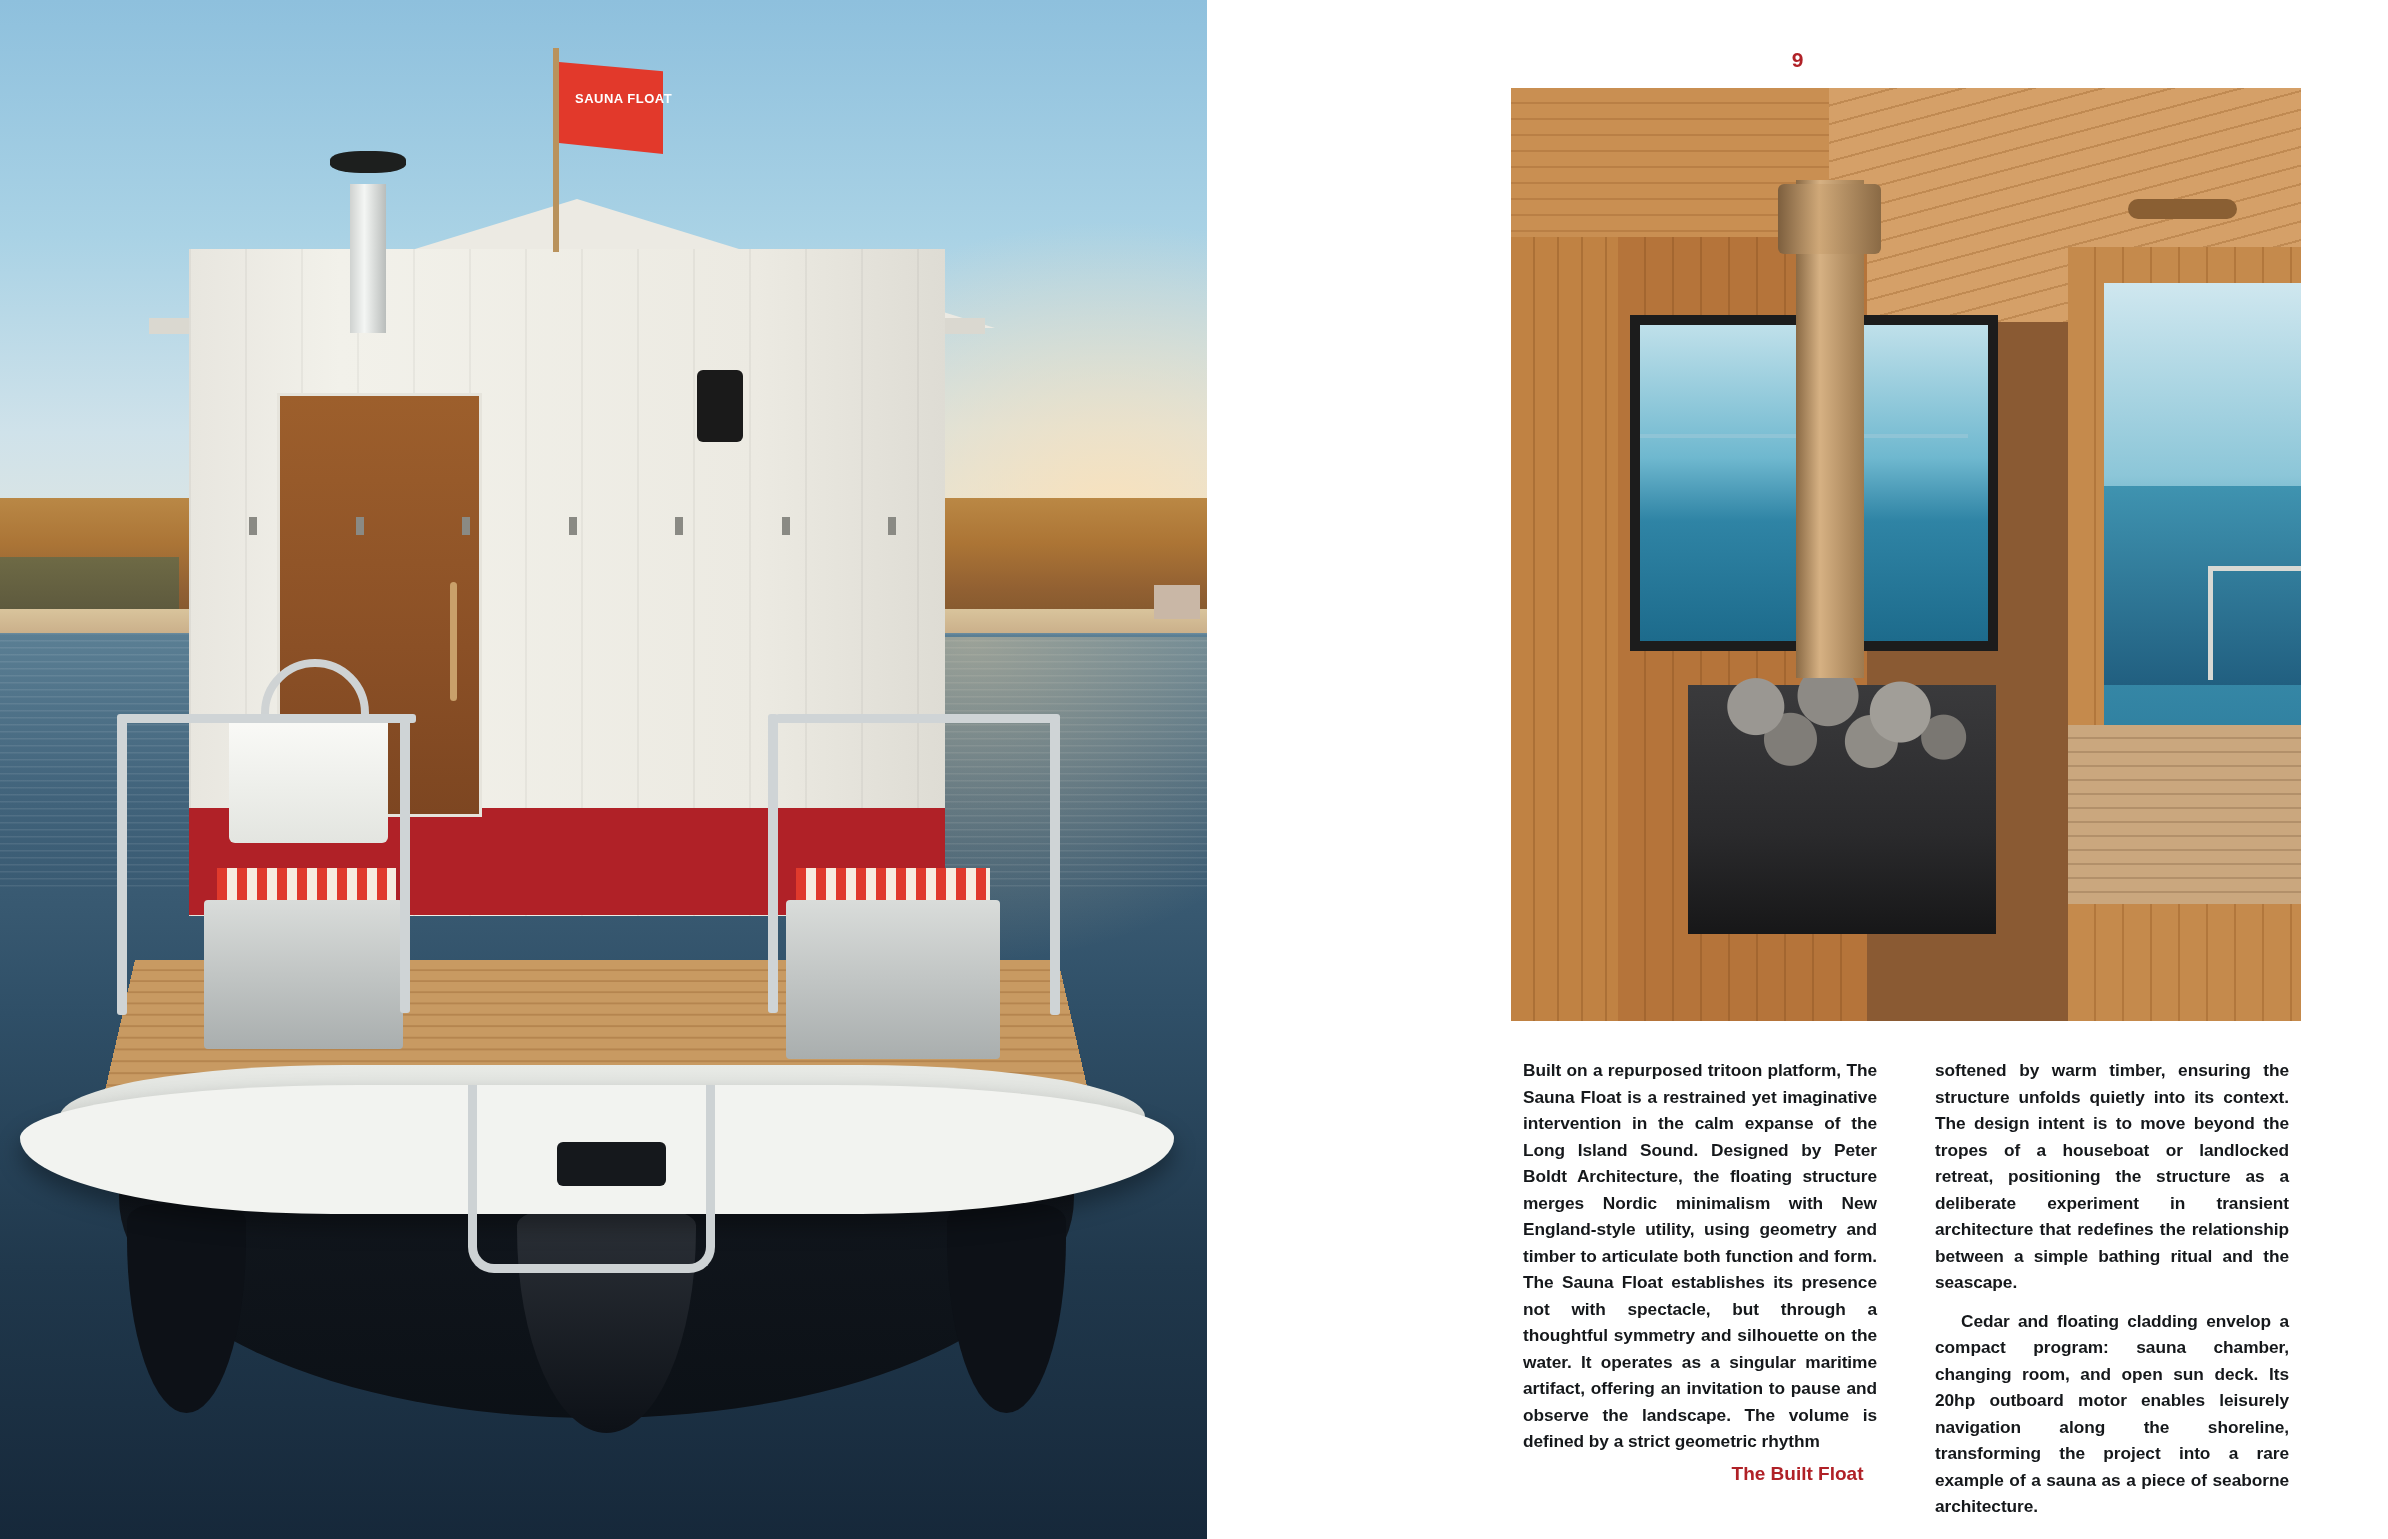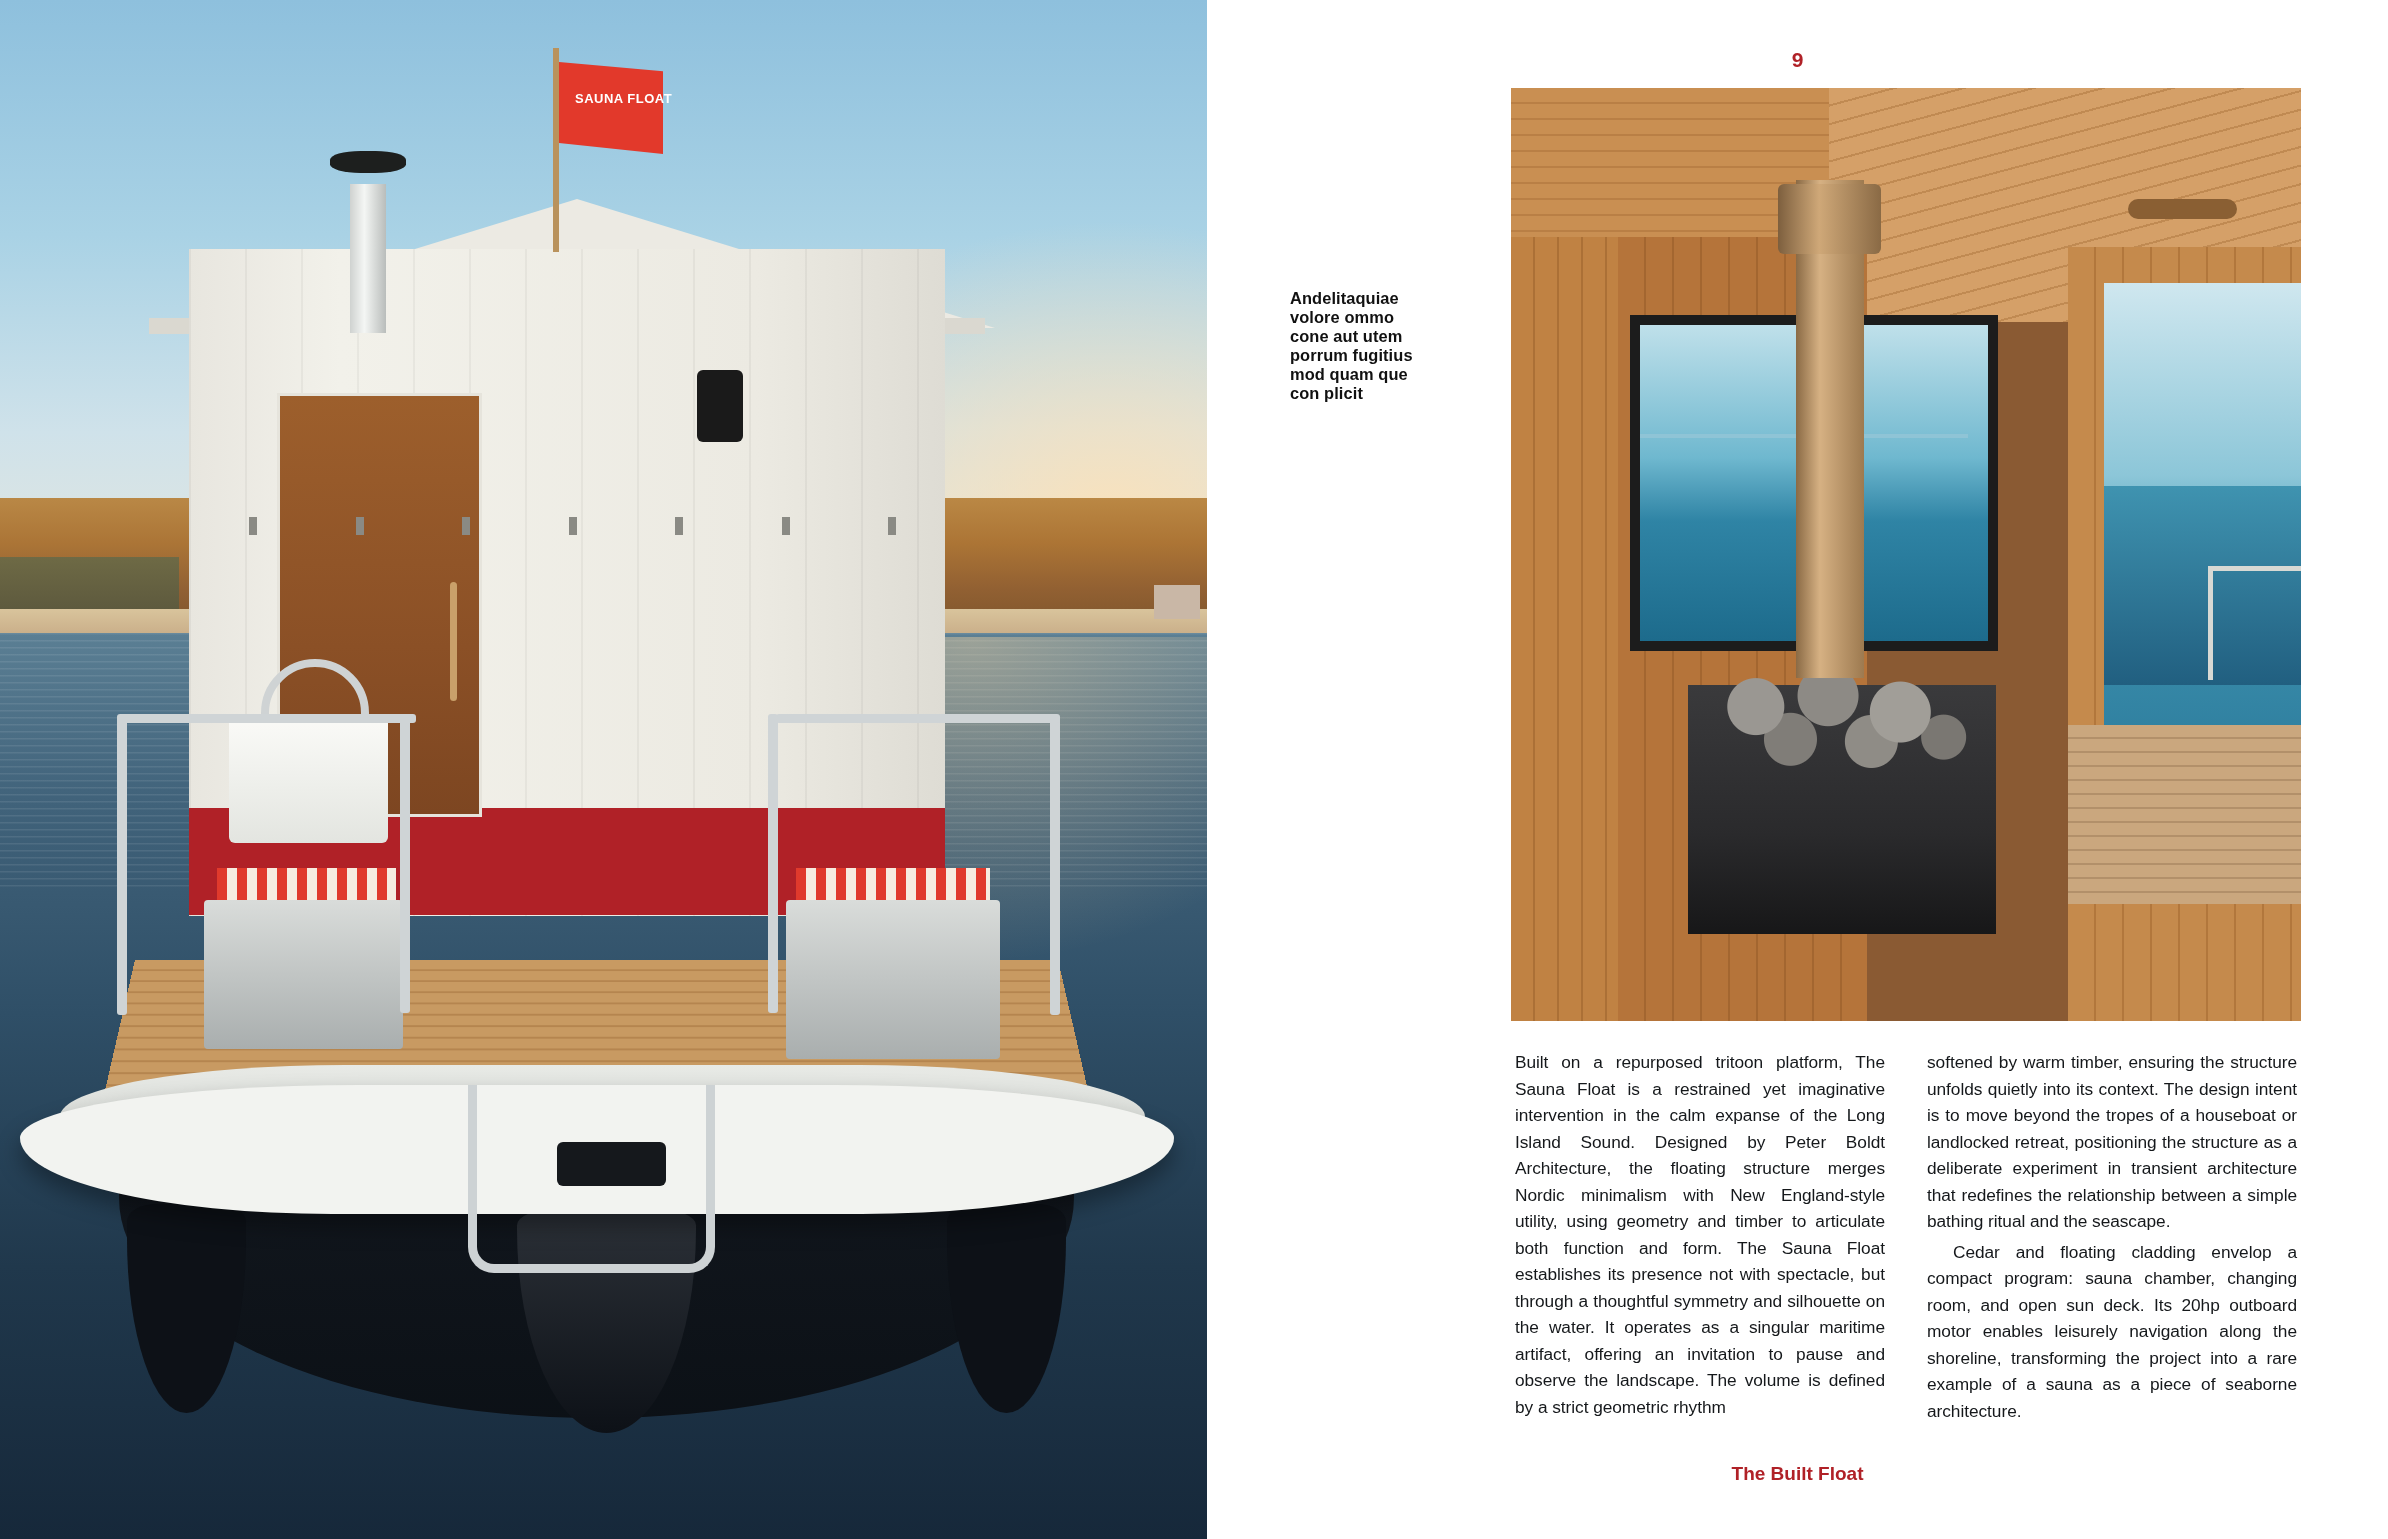--- a/index.html
+++ b/index.html
@@ -388,21 +388,21 @@
     gap: 34px;
   }
   .col {
     width: 378px;
     font-size: 17.3px;
     line-height: 26.5px;
     text-align: justify;
     color: #15181b;
     letter-spacing: -0.05px;
   }
-  .col p { margin: 4px; }
+  .col p { margin: 12px; font-weight: bold; }
   .col p + p { margin-top: 0; text-indent: 26px; }
   .project-title {
     position: absolute;
     left: 0; right: 0;
     top: 1463px;
     text-align: center;
     font-size: 19px;
     font-weight: 700;
     color: #b02127;
   }
@@ -475,21 +475,20 @@
         <div class="ladder"></div>
         <div class="motor"></div>
       </div>
     </div>
   </div>
 
   <div class="page-right">
 
     <div class="folio">9</div>
 
-    <div class="caption">Andelitaquiae volore ommo cone aut utem porrum fugitius mod quam que con plicit</div>
 
     <div class="photo-interior">
       <div class="int-ceiling"></div>
       <div class="int-ceiling2"></div>
       <div class="int-wall-left"></div>
       <div class="int-wall-mid"></div>
       <div class="int-wall-right"></div>
       <div class="int-door-opening"></div>
       <div class="int-door-sea"></div>
       <div class="int-deck"></div>

